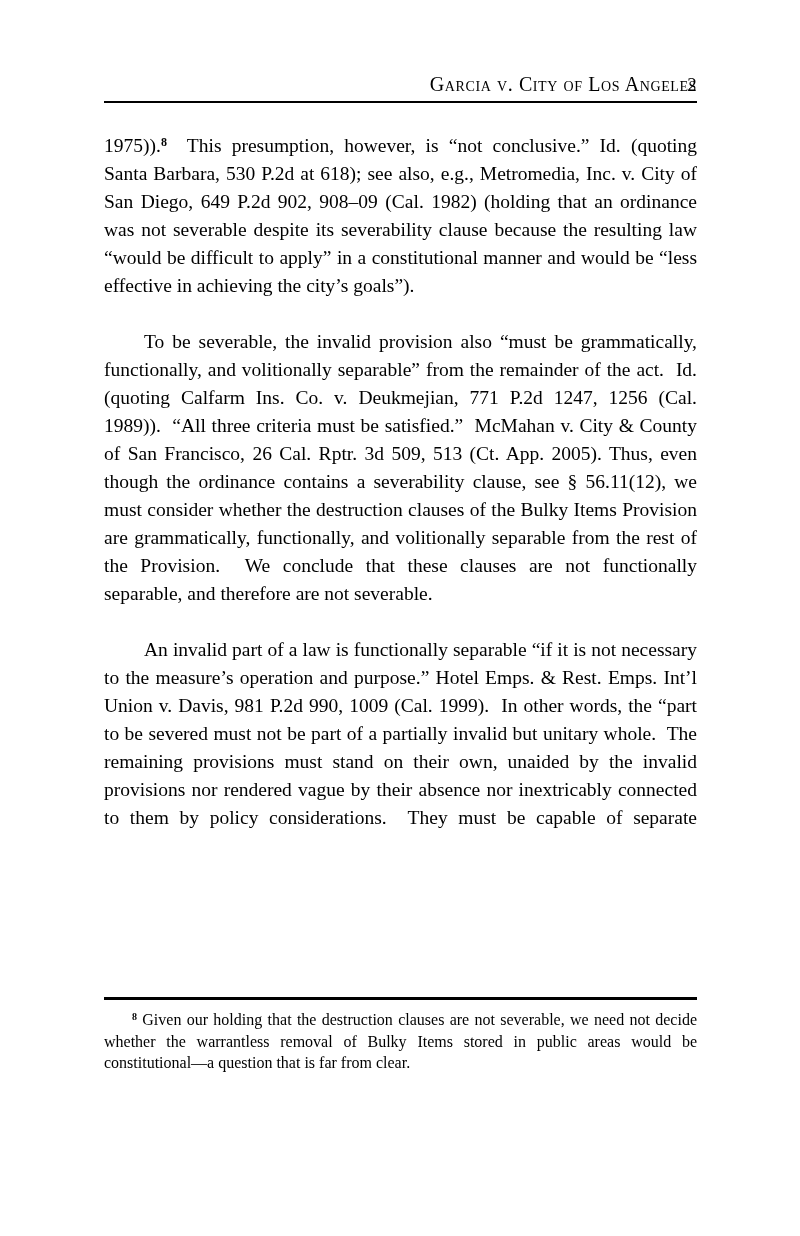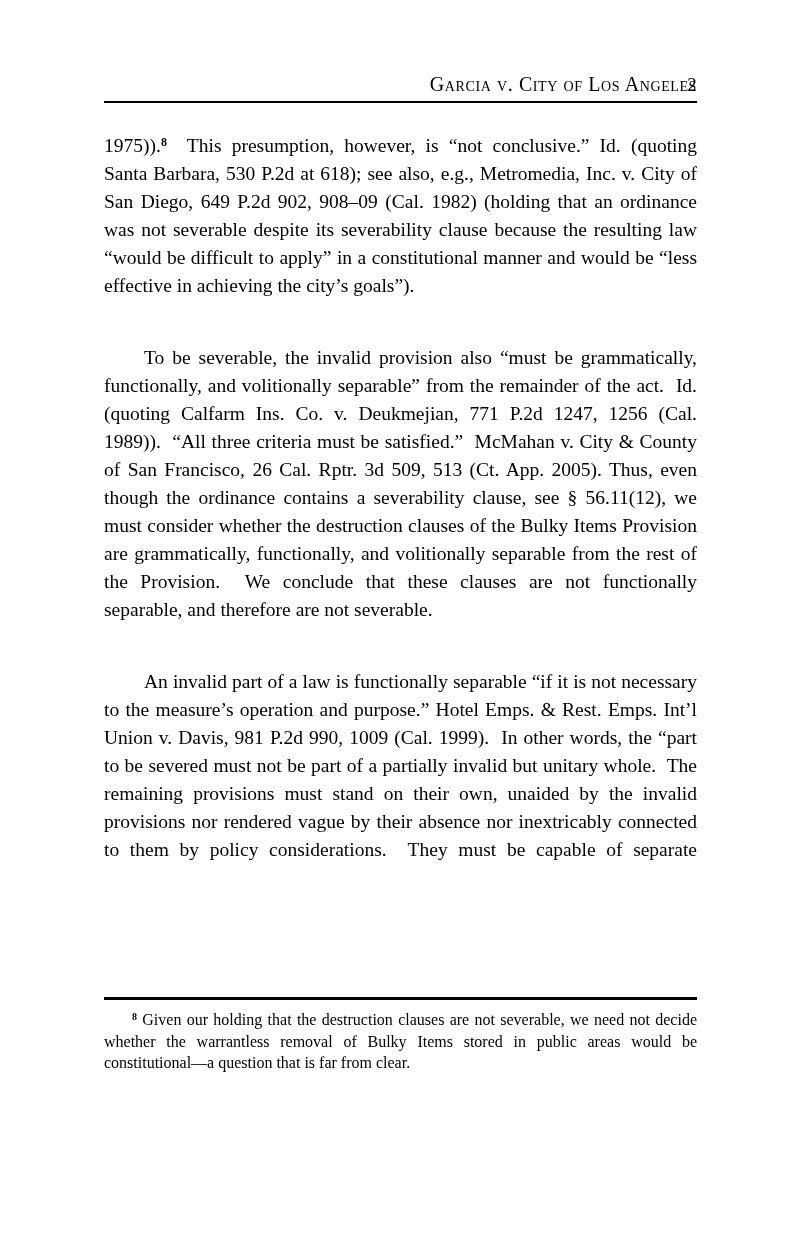--- a/index.html
+++ b/index.html
@@ -39,21 +39,21 @@
     margin-top: 5px;
   }
 
   .body-text {
     margin-top: 29px;
     font-size: 19.5px;
     line-height: 28px;
     text-align: justify;
   }
   .para { margin: 0; }
-  .para + .para { margin-top: 44px; }
+  .para + .para { margin-top: 28px; }
   .para.indent { text-indent: 40px; }
   .para.justify-last { text-align-last: justify; }
 
   .run-italic { }
   .run-sup {
     font-weight: bold;
     font-size: 12px;
     vertical-align: 6px;
     line-height: 0;
   }

